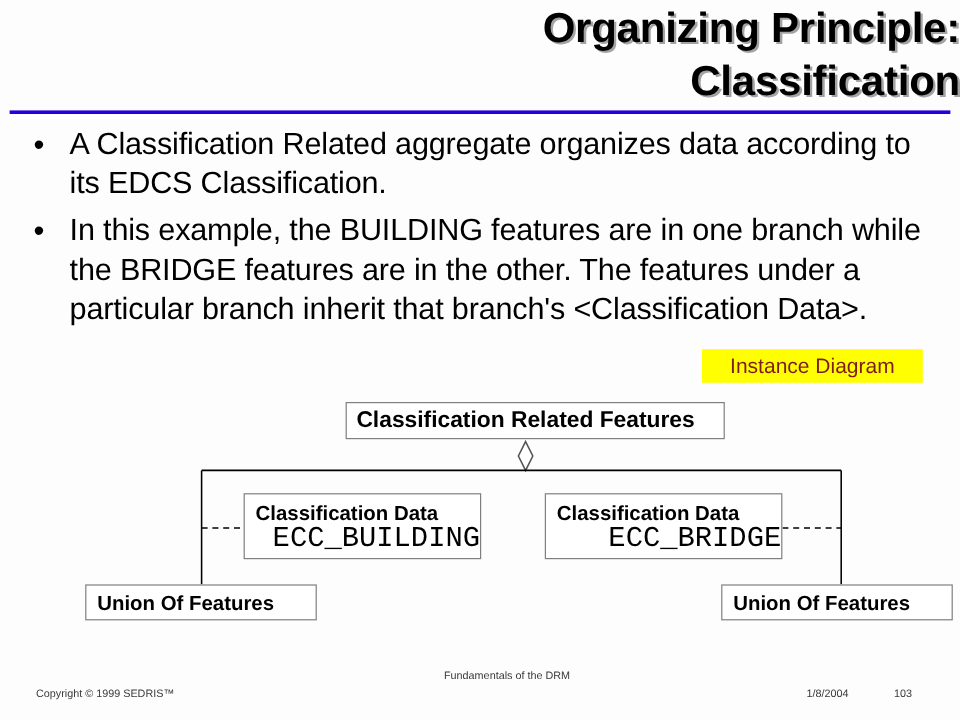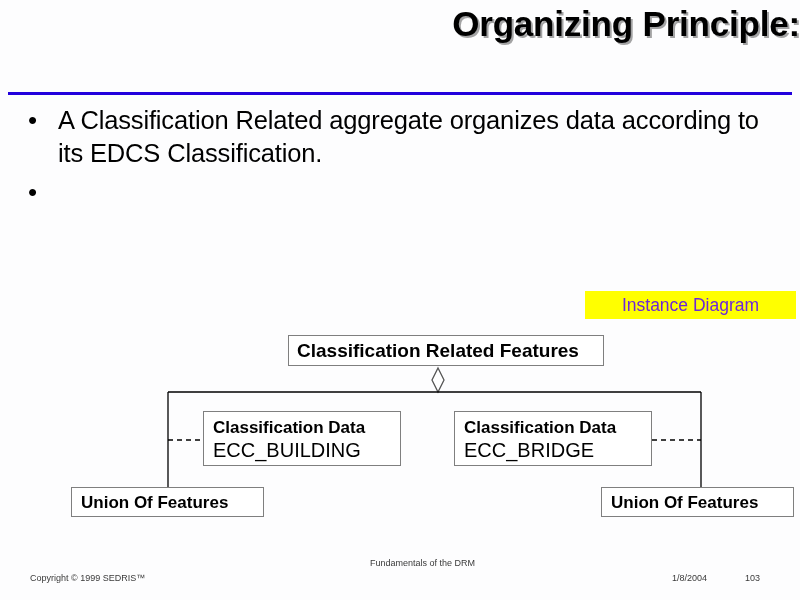--- a/index.html
+++ b/index.html
@@ -73,24 +73,24 @@
     color: #000000;
     font-weight: 500;
     letter-spacing: -0.15px;
   }
 
   
   #instance-badge {
     position: absolute;
     left: 585px;
     top: 291px;
-    width: 211px;
+    width: 184px;
     height: 28px;
     background: #ffff00;
-    color: #6d28d9;
+    color: #7f1d1d;
     font-family: "Liberation Sans", sans-serif;
     font-size: 17.5px;
     line-height: 28px;
     text-align: center;
   }
 
   
   #diagram {
     position: absolute;
     left: 0;
@@ -110,26 +110,27 @@
   }
   .node-title {
     font-family: "Liberation Sans", sans-serif;
     font-weight: bold;
     font-size: 17px;
     line-height: 23px;
     color: #000000;
     white-space: nowrap;
   }
   .node-sub {
-    font-family: Liberation Sans, sans-serif;
+    font-family: Liberation Mono, monospace;
     font-weight: normal;
-    font-size: 20px;
+    font-size: 24px;
     line-height: 22px;
     color: #000000;
     white-space: nowrap;
+    text-align: right;
   }
 
   #box-root {
     left: 242px;
     top: 335px;
     width: 316px;
     height: 31px;
   }
   #box-root .node-title {
     padding: 3px 0 0 8px;
@@ -191,30 +192,32 @@
   #footer-date      { left: 672px; top: 572px; }
   #footer-page      { left: 745px; top: 572px; }
 </style>
 </head>
 <body>
 
 <div id="slide">
 
   <div id="title-block">
     <div class="title-line">Organizing Principle:</div>
+    <div class="title-line">Classification</div>
   </div>
   <div id="title-rule"></div>
 
   <div id="body-block">
     <div class="bullet-row">
       <span class="bullet-mark">•</span>
       <span class="bullet-text">A Classification Related aggregate organizes data according to its EDCS Classification.</span>
     </div>
     <div class="bullet-row">
       <span class="bullet-mark">•</span>
+      <span class="bullet-text">In this example, the BUILDING features are in one branch while the BRIDGE features are in the other. The features under a particular branch inherit that branch's &lt;Classification Data&gt;.</span>
     </div>
   </div>
 
   <div id="instance-badge">Instance Diagram</div>
 
   <div id="diagram">
 
     <svg id="connectors" viewBox="0 0 800 600" xmlns="http://www.w3.org/2000/svg">
 
       <polygon points="392,368 398,380 392,392 386,380" fill="#ffffff" stroke="#555555" stroke-width="1.3"></polygon>

